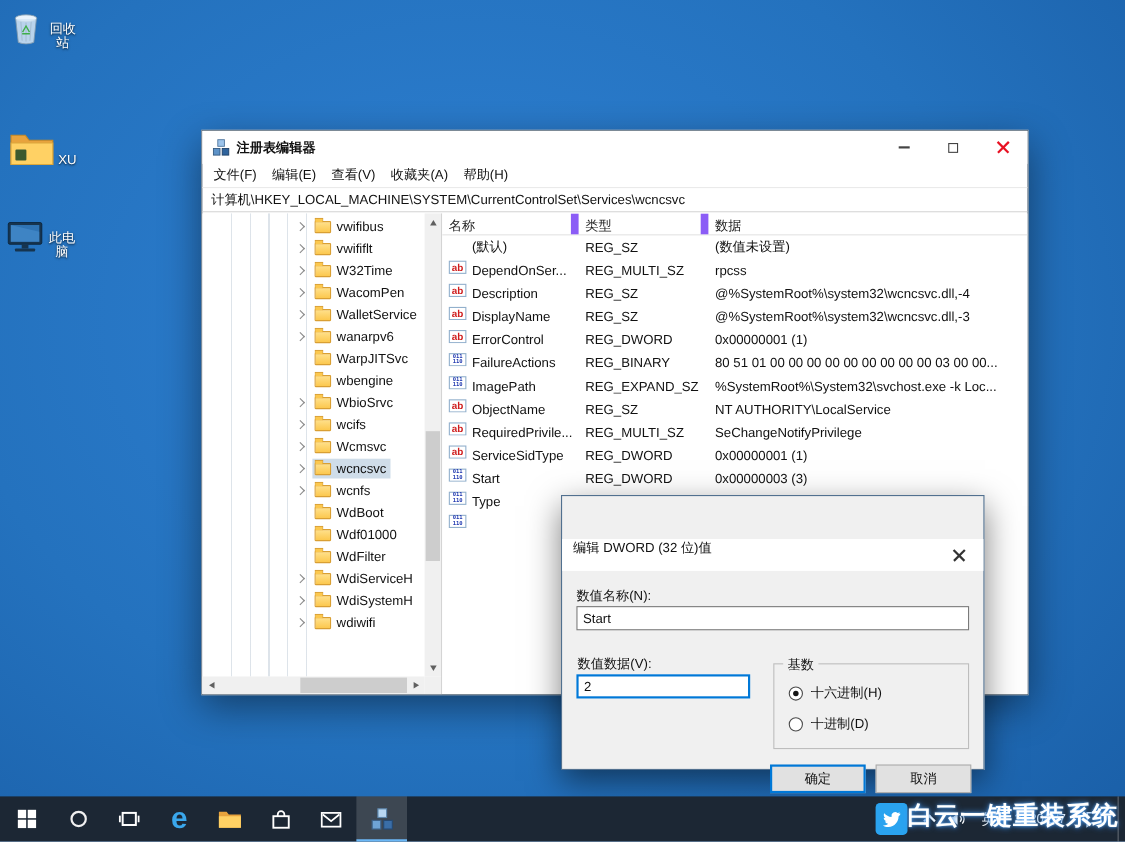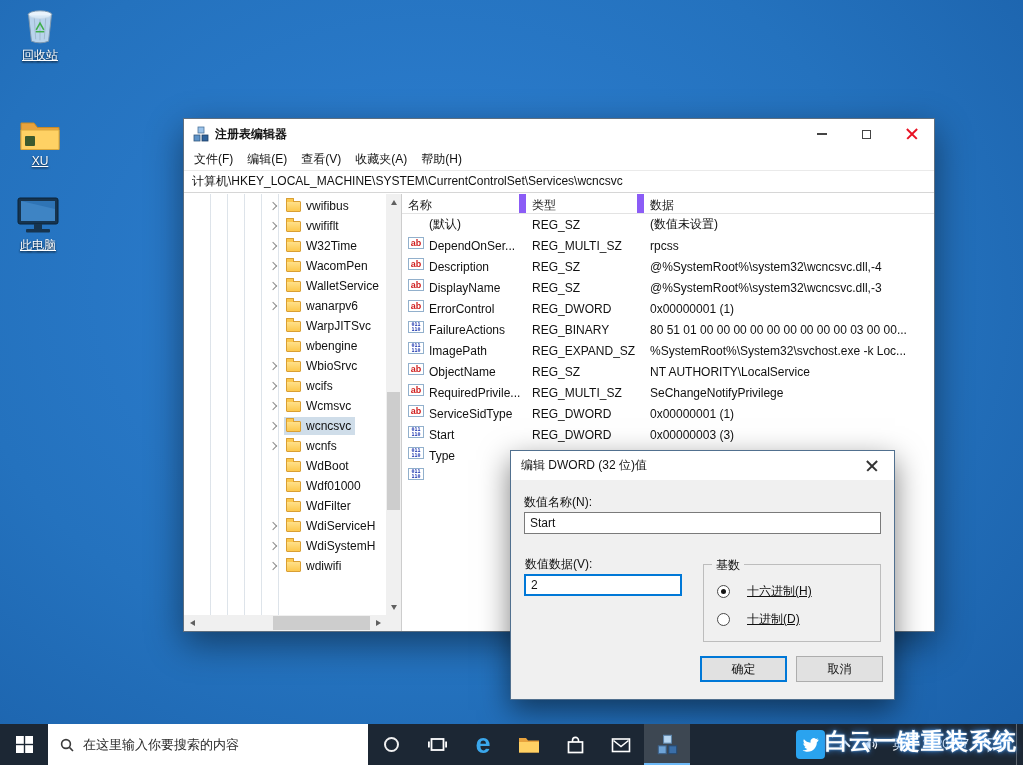--- a/index.html
+++ b/index.html
@@ -1,22 +1,22 @@
 <!DOCTYPE html>
 <html><head>
 <meta charset="utf-8">
 <style>
   * { box-sizing: border-box; margin: 0; padding: 0; }
   html,body { width:1023px; height:765px; overflow:hidden; font-family:"Liberation Sans","DejaVu Sans",sans-serif; font-size:12px; }
   .desktop { position:absolute; inset:0;
     background: radial-gradient(120% 130% at 42% 38%, #2e80d3 0%, #2472be 38%, #1b61aa 64%, #145192 84%, #0f4781 100%); }
 
   
-  .dicon { position:absolute; width:64px; display:flex; flex-direction:column; align-items:center; gap:3px;
-           color:#fff; text-shadow:0 1px 2px rgba(0,0,0,.85); cursor:default;text-decoration:underline; }
+  .dicon { position:absolute; width:64px; display:flex; flex-direction:row; align-items:flex-end; gap:3px;
+           color:#fff; text-shadow:0 1px 2px rgba(0,0,0,.85); cursor:default; }
   .dicon .dlabel { font-size:12px; line-height:13px; text-align:center; }
 
   
   .regwin { position:absolute; left:183px; top:118px; width:752px; height:514px; background:#fff;
             border:1px solid #5f6f7f; box-shadow:0 12px 34px rgba(0,0,0,.45); }
   .titlebar { height:30px; display:flex; align-items:center; background:#fff;font-weight:bold; }
   .t-icon { margin:0 6px 0 9px; }
   .t-text { color:#111; }
   .spacer { flex:1; }
   .wc { width:45px; height:30px; display:flex; align-items:center; justify-content:center; color:#444; }
@@ -73,33 +73,33 @@
   .lc { padding:0 6px; overflow:hidden; white-space:nowrap; color:#111; }
   .namecell { display:flex; align-items:center; gap:5px; }
   .ric { width:16px; height:12px; border:1px solid #92b0cc; background:#fff; display:flex; align-items:center;
          justify-content:center; flex:none; font-weight:bold;margin-top:37px; }
   .ric.ab  { color:#cf1d1d; font-size:9px; }
   .ric.bin { color:#2038b0; font-size:5px; line-height:4.6px; white-space:pre; font-family:"DejaVu Sans Mono",monospace; }
 
   
   .dlg { position:absolute; left:510px; top:450px; width:385px; height:250px; background:#f0f0f0;
          border:1px solid #51708f; box-shadow:0 10px 28px rgba(0,0,0,.5); z-index:20; }
-  .dlg-title { height:29px; background:#fff; display:flex; align-items:center; padding-left:10px; color:#111; }
+  .dlg-title { height:29px; background:#fff; display:flex; align-items:flex-start; padding-left:10px; color:#111;margin-top:39px; }
   .dlg-close { width:45px; height:29px; display:flex; align-items:center; justify-content:center; }
   .dlg-body { position:relative; height:221px; }
   .dl { position:absolute; color:#111; }
   .lbl-name { left:13px; top:14px; }
   .lbl-data { left:14px; top:76px; }
   .din { position:absolute; height:22px; border:1px solid #7a7a7a; background:#fff; font-size:12px; padding:0 5px;
          font-family:"Liberation Sans","DejaVu Sans",sans-serif; color:#111; outline:none; }
   .name-input { left:13px; top:32px; width:357px; }
   .data-input { left:13px; top:94px; width:158px; border:2px solid #0078d7; }
   .group { position:absolute; left:192px; top:84px; width:178px; height:78px; border:1px solid #bdbdbd; }
   .glabel { position:absolute; top:-8px; left:8px; background:#f0f0f0; padding:0 4px; color:#111; }
-  .radio-row { position:absolute; left:13px; display:flex; align-items:center; gap:17px; color:#111;text-decoration:underline; }
+  .radio-row { position:absolute; left:13px; display:flex; align-items:center; gap:7px; color:#111; }
   .radio-row.hex { top:18px; } .radio-row.dec { top:46px; }
   .rb { width:13px; height:13px; border:1px solid #4a4a4a; border-radius:50%; background:#fff; position:relative; flex:none; }
   .rb.checked::after { content:''; position:absolute; inset:3px; background:#151515; border-radius:50%; }
   .btn { position:absolute; width:87px; height:26px; background:#e1e1e1; border:1px solid #adadad; font-size:12px;
          color:#111; font-family:"Liberation Sans","DejaVu Sans",sans-serif; }
   .btn.ok { left:189px; top:176px; border:2px solid #0078d7; }
   .btn.cancel { left:285px; top:176px; }
 
   
   .taskbar { position:absolute; left:0; right:0; bottom:0; height:41px; background:#1c2734; display:flex;
@@ -489,27 +489,20 @@
 
   <div class="taskbar">
     <div class="tb-btn start">
       <svg width="17" height="17" viewBox="0 0 17 17">
         <rect x="0" y="0" width="7.8" height="7.8" fill="#fff"></rect>
           <rect x="9.2" y="0" width="7.8" height="7.8" fill="#fff"></rect>
         <rect x="0" y="9.2" width="7.8" height="7.8" fill="#fff"></rect>
           <rect x="9.2" y="9.2" width="7.8" height="7.8" fill="#fff"></rect>
       </svg>
     </div>
-    <div class="searchbox">
-      <svg width="14" height="14" viewBox="0 0 14 14">
-        <circle cx="6" cy="6" r="4.4" fill="none" stroke="#3b3b3b" stroke-width="1.6"></circle>
-        <path d="M9.4 9.4 L13 13" stroke="#3b3b3b" stroke-width="1.6"></path>
-      </svg>
-      <span>在这里输入你要搜索的内容</span>
-    </div>
     <div class="tb-btn">
         <span class="cortana-ring"></span>
       </div>
     <div class="tb-btn">
       <svg width="19" height="17" viewBox="0 0 19 17">
         <rect x="3.5" y="3" width="12" height="11" fill="none" stroke="#fff" stroke-width="1.8"></rect>
         <rect x="0" y="5.5" width="1.8" height="6" fill="#fff"></rect>
           <rect x="17.2" y="5.5" width="1.8" height="6" fill="#fff"></rect>
       </svg>
     </div>

